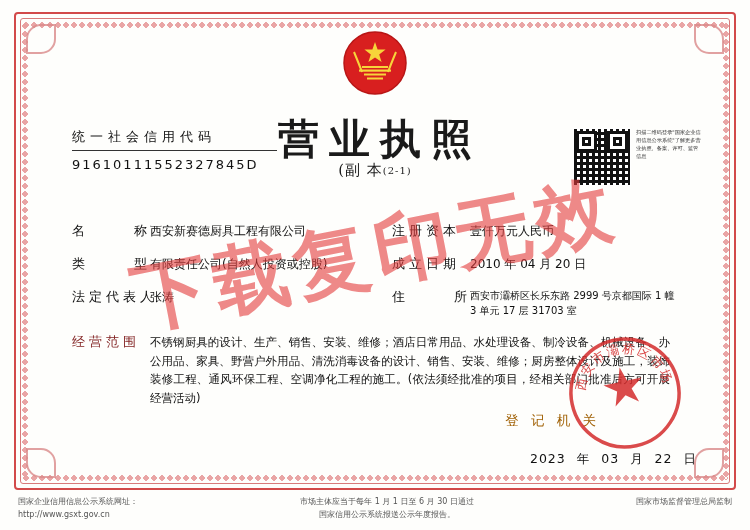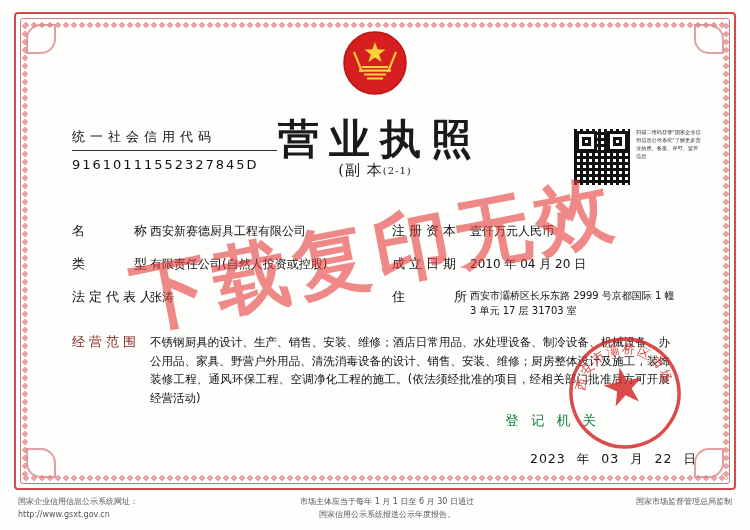--- a/index.html
+++ b/index.html
@@ -218,21 +218,21 @@
     text-align: justify;
   }
 
   
   .registrar {
     position: absolute;
     right: 150px;
     bottom: 100px;
     font-size: 13.5px;
     letter-spacing: 4px;
-    color: #15803d;
+    color: #a16207;
   }
   .date-line {
     position: absolute;
     right: 50px;
     bottom: 62px;
     font-size: 12.5px;
     color: #111;
     letter-spacing: 1px;
   }
   .date-line span { margin: 0 3px; }

